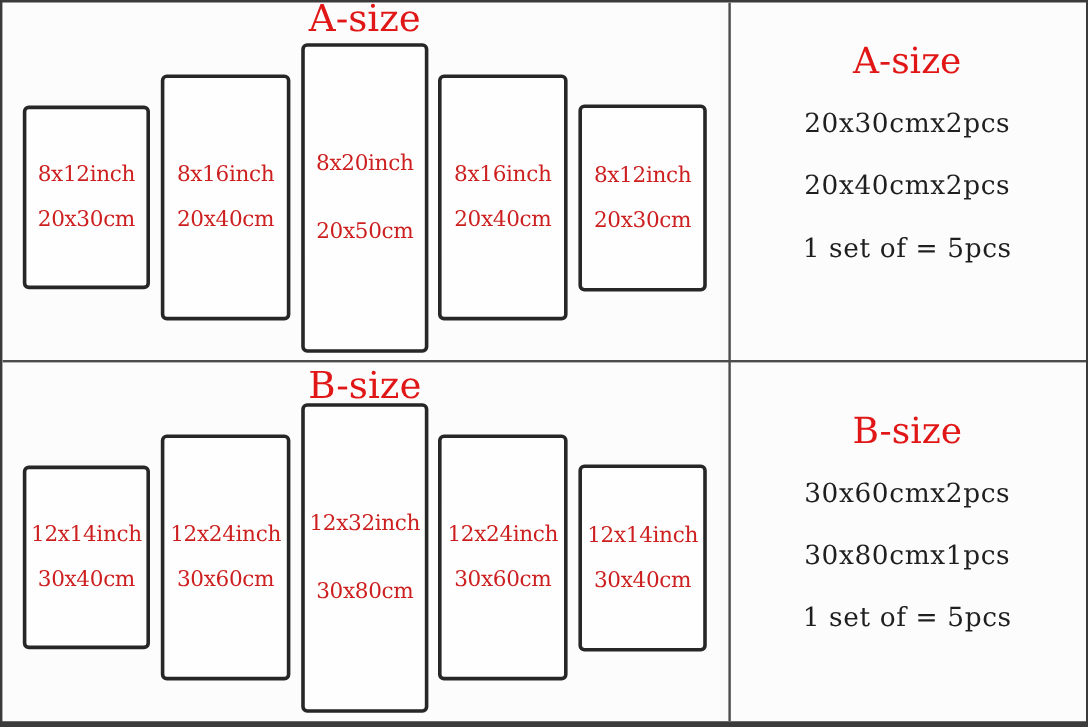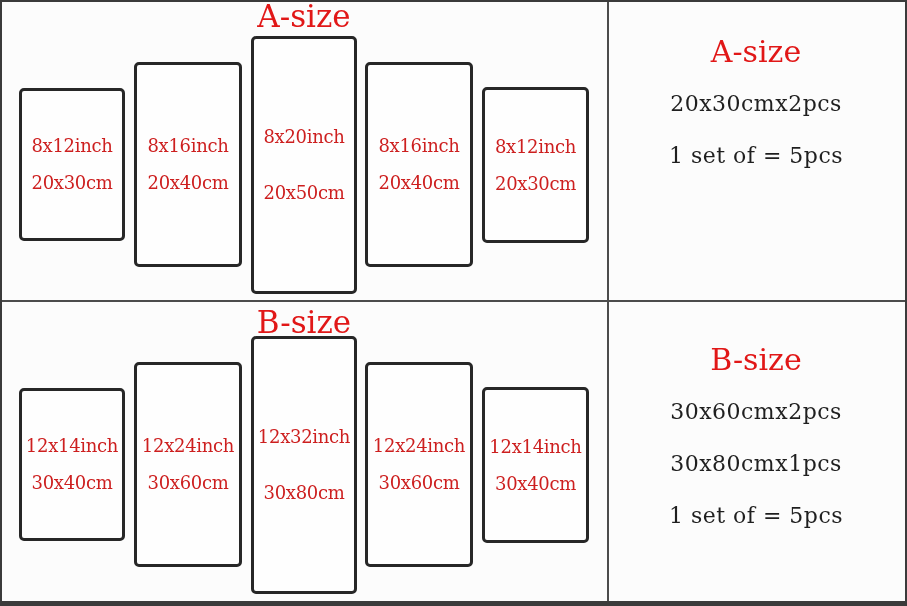--- a/index.html
+++ b/index.html
@@ -80,20 +80,21 @@
       </div>
       <div class="panel p5">
         <span>8x12inch</span>
         <span>20x30cm</span>
       </div>
     </div>
 
     <aside class="summary">
       <div class="sum-title">A-size</div>
       <div class="sum-line">20x30cmx2pcs</div>
+      <div class="sum-line">20x40cmx2pcs</div>
       <div class="sum-line">1 set of = 5pcs</div>
     </aside>
   </section>
 
   <div class="h-divider"></div>
 
   <section class="sec sec-b">
     <div class="diagram">
       <div class="sec-title">B-size</div>
 

